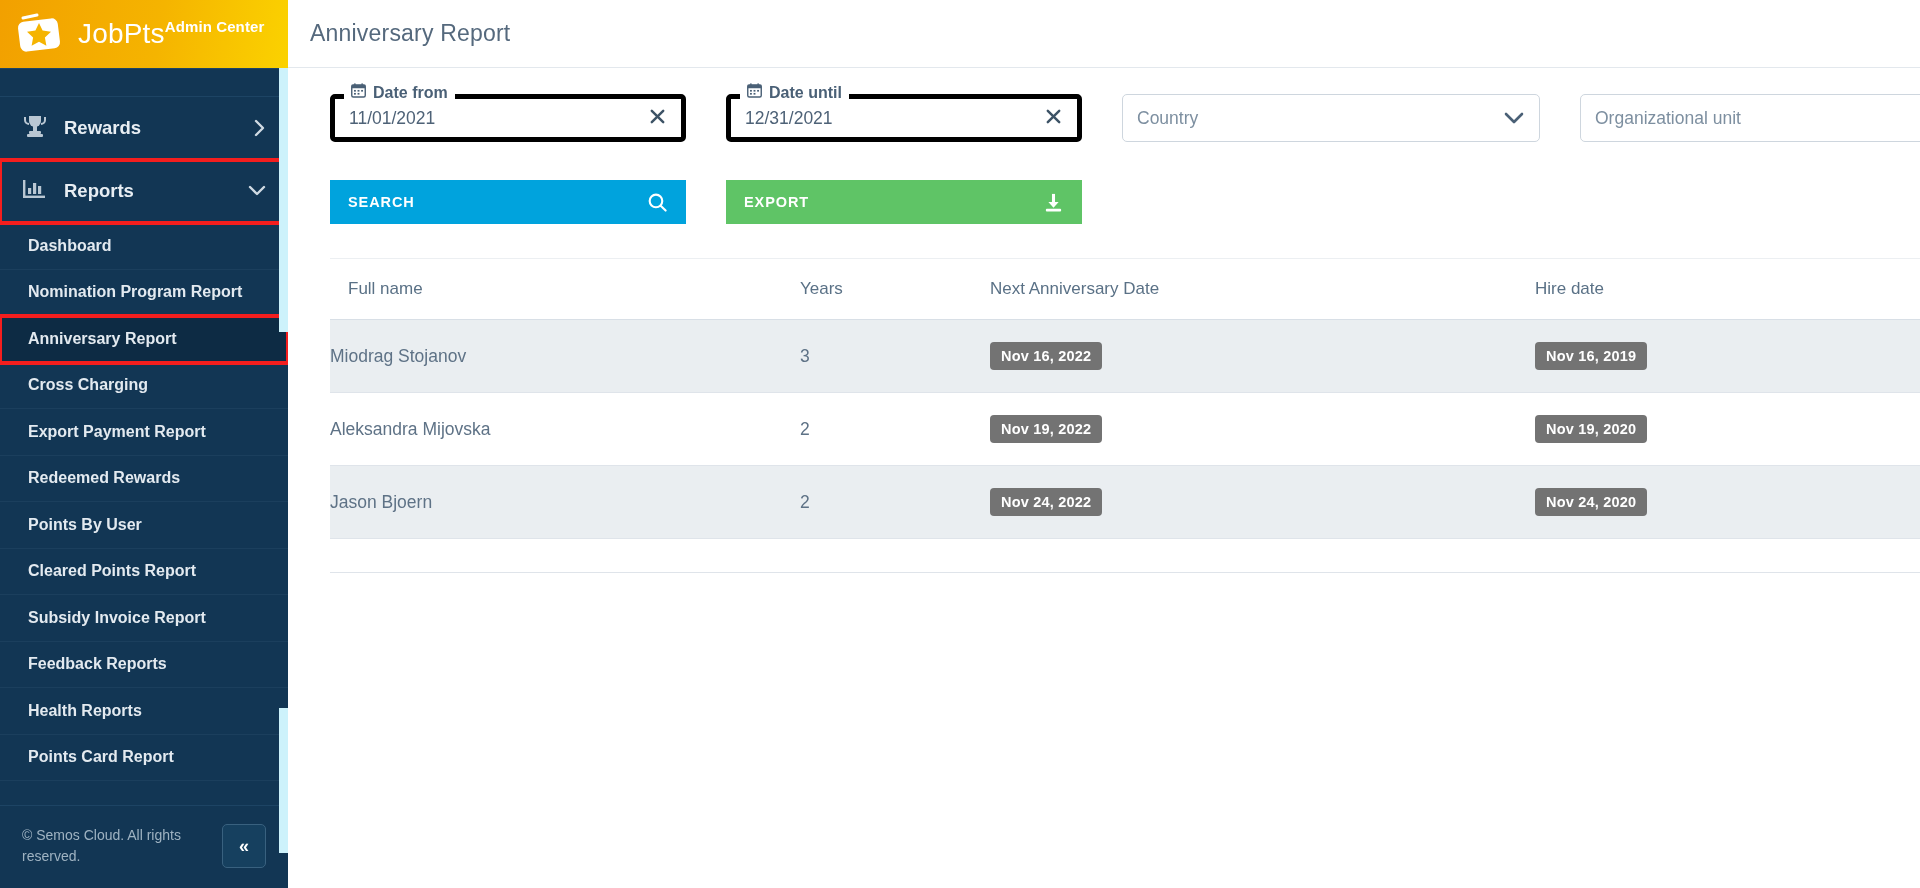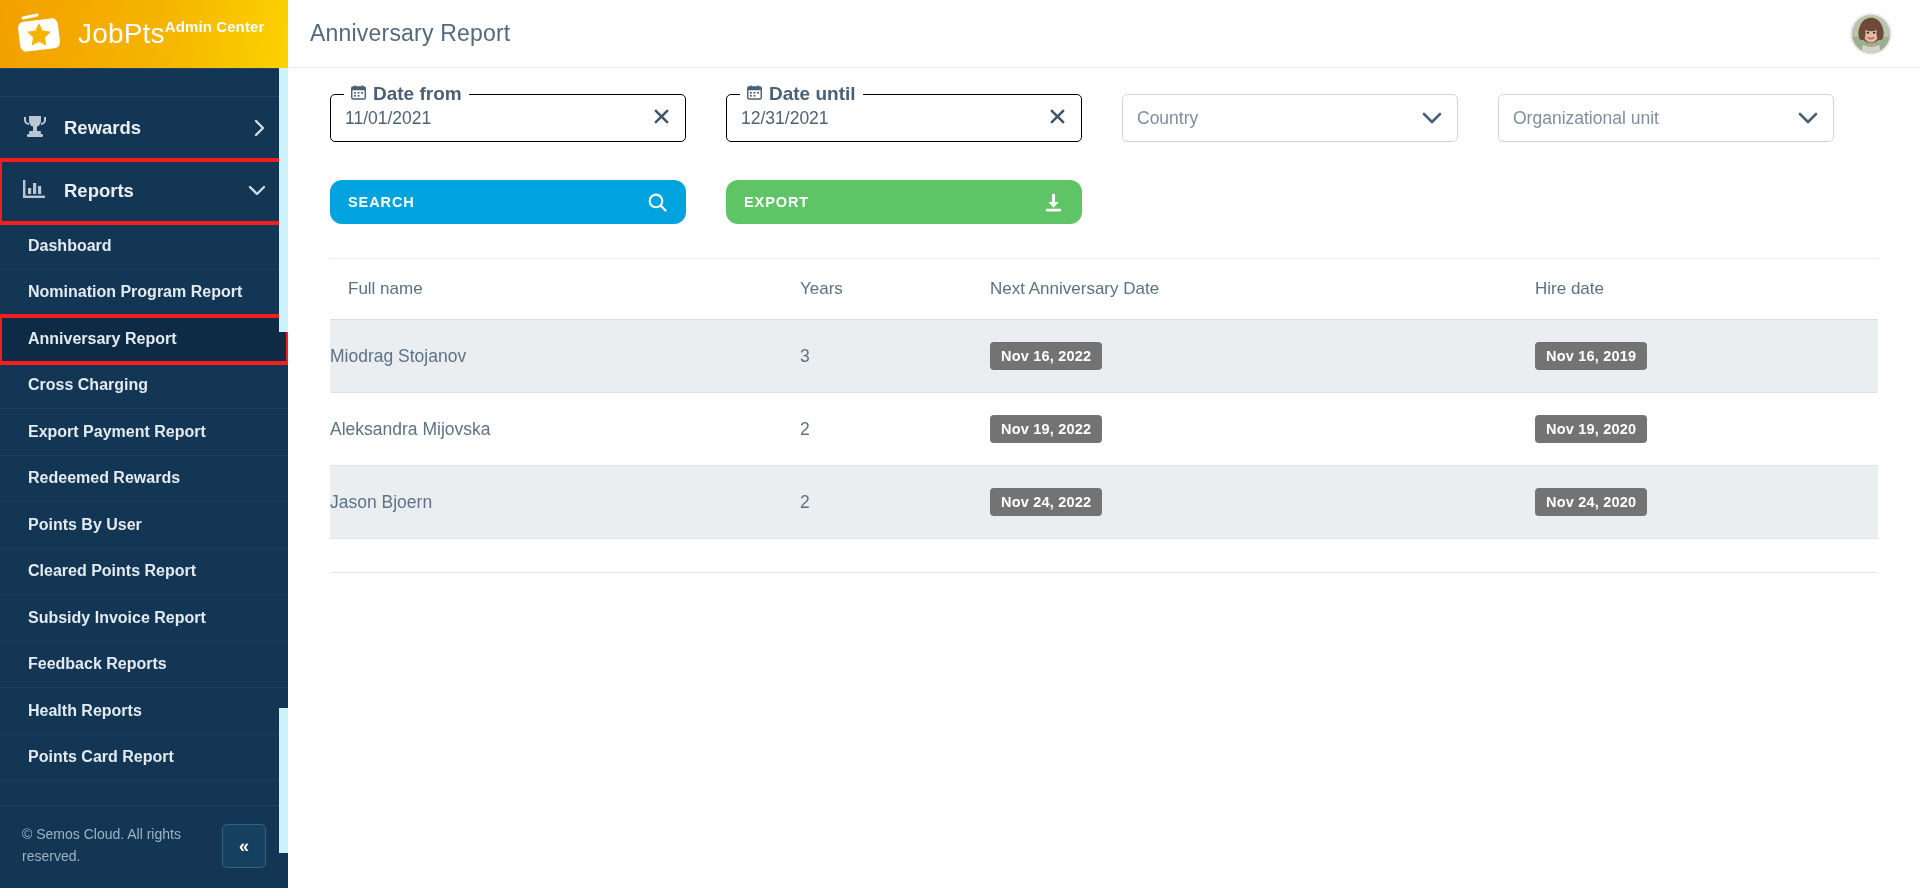--- a/index.html
+++ b/index.html
@@ -51,21 +51,21 @@
     color: #e3eaf0; font-size: 16px; font-weight: 600;
     border-bottom: 1px solid #1b3f5d;
     cursor: pointer; position: relative;
   }
   .nav-item.active { background: #0d2b44; }
   .nav-item.highlight { outline: 4px solid #f41e1e; outline-offset: -2px; z-index: 5; }
 
   .sidebar-footer {
     flex: 0 0 auto; padding: 18px 22px 20px 22px;
     border-top: 1px solid #1d4464;
-    display: flex; align-items: center; justify-content: space-between; gap: 10px;
+    display: flex; align-items: flex-end; justify-content: space-between; gap: 10px;
   }
   .copyright { color: #9fb3c2; font-size: 14px; line-height: 1.55; max-width: 180px; }
   .collapse-btn {
     width: 44px; height: 44px; flex: 0 0 44px;
     border: 1px solid #39617f; border-radius: 5px;
     background: #16405f; color: #ffffff;
     display: flex; align-items: center; justify-content: center;
     font-size: 18px; font-weight: 700; cursor: pointer;
   }
 
@@ -99,44 +99,44 @@
   }
 
   .content { flex: 1 1 auto; padding: 26px 24px 0 24px; overflow: hidden; background: #fff; }
 
   
   .filters { display: flex; gap: 40px; align-items: flex-start; padding-left: 18px; }
   .field { position: relative; width: 356px; }
   .field-label {
     position: absolute; top: -11px; left: 14px;
     background: #ffffff; padding: 0 7px;
-    font-size: 19px; font-weight: 700; color: #4a6076;
+    font-size: 16px; font-weight: 700; color: #4a6076;
     display: flex; align-items: center; gap: 7px; white-space: nowrap;
   }
   .input-box {
-    height: 48px; border: 1px solid #000000; border-radius: 5px;
+    height: 48px; border: 5px solid #000000; border-radius: 5px;
     display: flex; align-items: center; padding: 0 14px;
     font-size: 17.5px; color: #4e6277; background: #fff; cursor: text;
   }
   .input-box .clear {
     margin-left: auto; color: #3d5366; font-size: 19px; font-weight: 700;
     cursor: pointer; line-height: 1;
   }
   .select-box {
     height: 48px; border: 1px solid #ced6de; border-radius: 5px;
     display: flex; align-items: center; padding: 0 14px;
     font-size: 17.5px; color: #7d8fa0; background: #fff; cursor: pointer;
   }
   .select-box .caret { margin-left: auto; color: #4a6076; display: flex; }
-  .field.wide { width: 336px; }
+  .field.wide { width: 418px; }
 
   
   .actions { display: flex; gap: 40px; padding-left: 18px; margin-top: 38px; }
   .btn {
-    height: 44px; width: 356px; border: none; border-radius: 12px;
+    height: 44px; width: 356px; border: none; border-radius: 0;
     display: flex; align-items: center; padding: 0 18px;
     color: #ffffff; font-size: 14.5px; font-weight: 700; letter-spacing: .9px;
     cursor: pointer; font-family: inherit;
   }
   .btn .ico { margin-left: auto; display: flex; }
   .btn-search { background: #00a3dd; }
   .btn-export { background: #5fc466; }
 
   
   .table-wrap { margin-top: 34px; padding-left: 18px; padding-right: 18px; }

